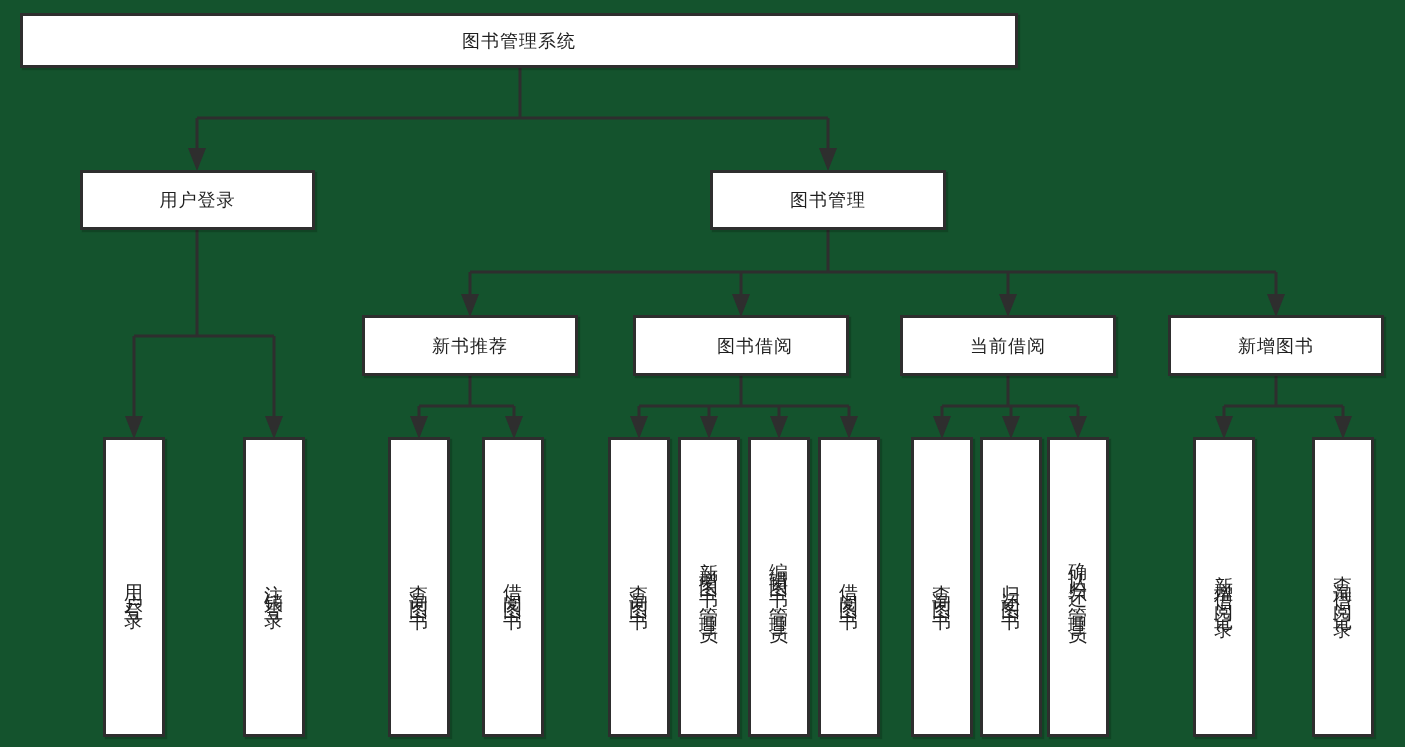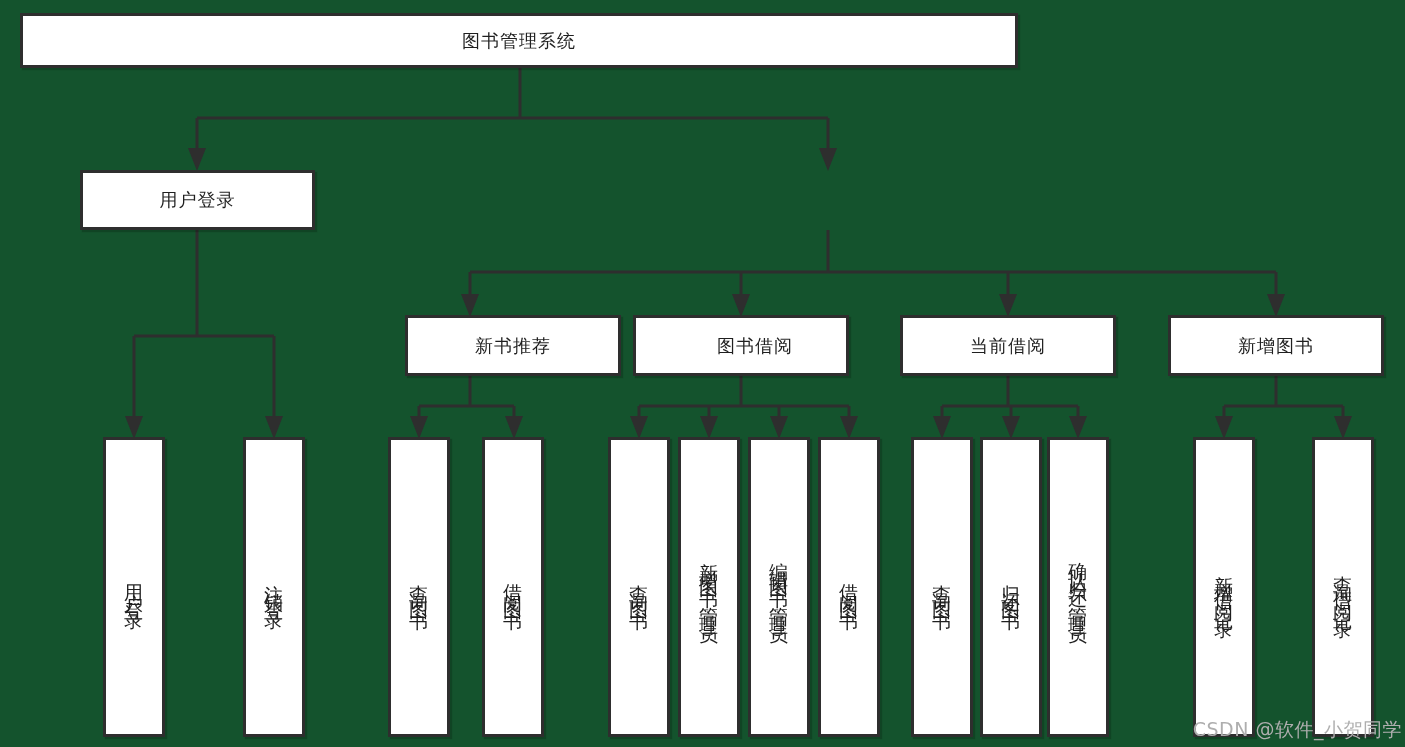--- a/index.html
+++ b/index.html
@@ -120,22 +120,23 @@
       <polygon points="1002,416 1020,416 1011,439"></polygon>
       <polygon points="1069,416 1087,416 1078,439"></polygon>
       <polygon points="1215,416 1233,416 1224,439"></polygon>
       <polygon points="1334,416 1352,416 1343,439"></polygon>
     </g>
   </svg>
 
   <div class="box hbox" style="left:20px; top:13px; width:998px; height:55px;">图书管理系统</div>
 
   <div class="box hbox" style="left:80px; top:170px; width:235px; height:60px;">用户登录</div>
+  <div class="box hbox" style="left:710px; top:170px; width:236px; height:60px;">图书管理</div>
 
-  <div class="box hbox" style="left:362px; top:315px; width:216px; height:61px;margin-left:43px;">新书推荐</div>
+  <div class="box hbox" style="left:362px; top:315px; width:216px; height:61px;">新书推荐</div>
   <div class="box hbox" style="left:633px; top:315px; width:216px; height:61px;padding-left:28px;">图书借阅</div>
   <div class="box hbox" style="left:900px; top:315px; width:216px; height:61px;font-family:Liberation Serif, serif;">当前借阅</div>
   <div class="box hbox" style="left:1168px; top:315px; width:216px; height:61px;">新增图书</div>
 
   <div class="box vbox" style="left:103px;">用户登录</div>
   <div class="box vbox" style="left:243px;">注销登录</div>
 
   <div class="box vbox" style="left:388px;">查询图书</div>
   <div class="box vbox" style="left:482px;">借阅图书</div>
 
@@ -144,15 +145,14 @@
   <div class="box vbox" style="left:748px;">编辑图书（管理员）</div>
   <div class="box vbox" style="left:818px;">借阅图书</div>
 
   <div class="box vbox" style="left:911px;">查询图书</div>
   <div class="box vbox" style="left:980px;">归还图书</div>
   <div class="box vbox" style="left:1047px;">确认归还（管理员）</div>
 
   <div class="box vbox" style="left:1193px;">新增借阅记录</div>
   <div class="box vbox" style="left:1312px;">查询借阅记录</div>
 
-  <div class="watermark">CSDN @软件_小贺同学</div>
 
 </div>
 
 </body></html>

